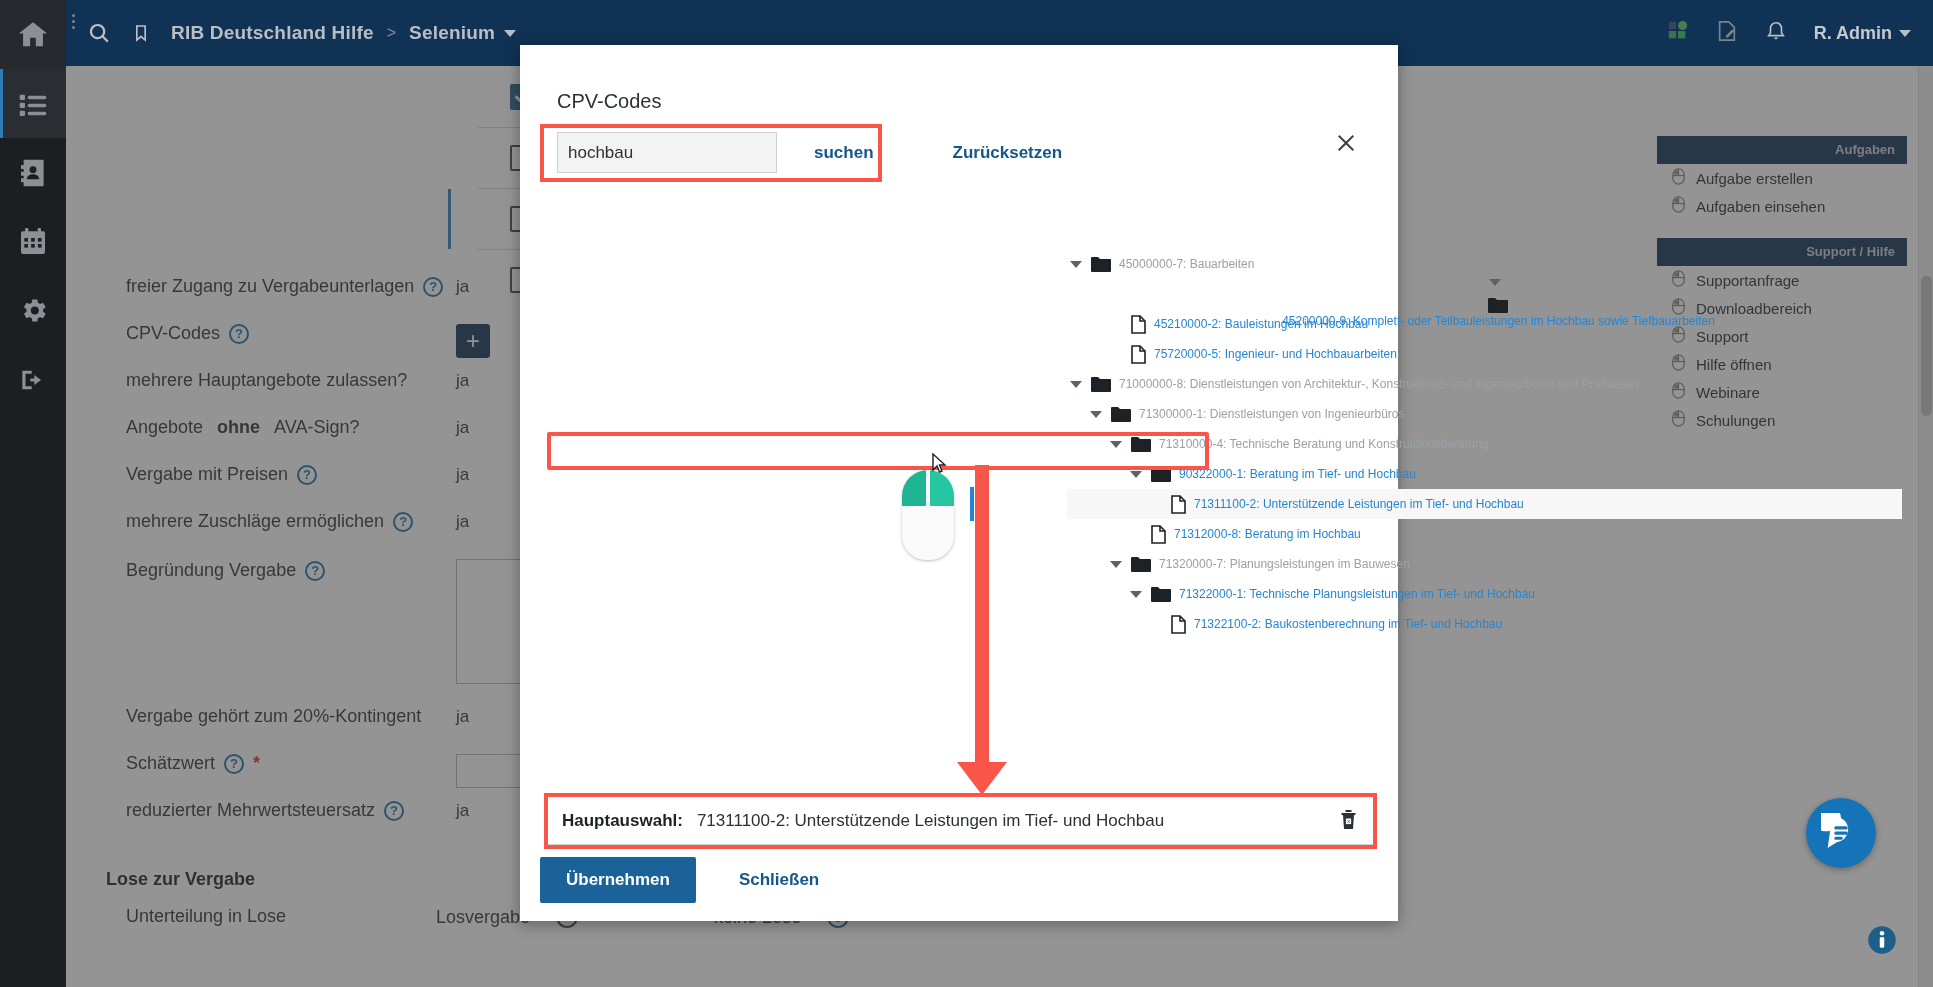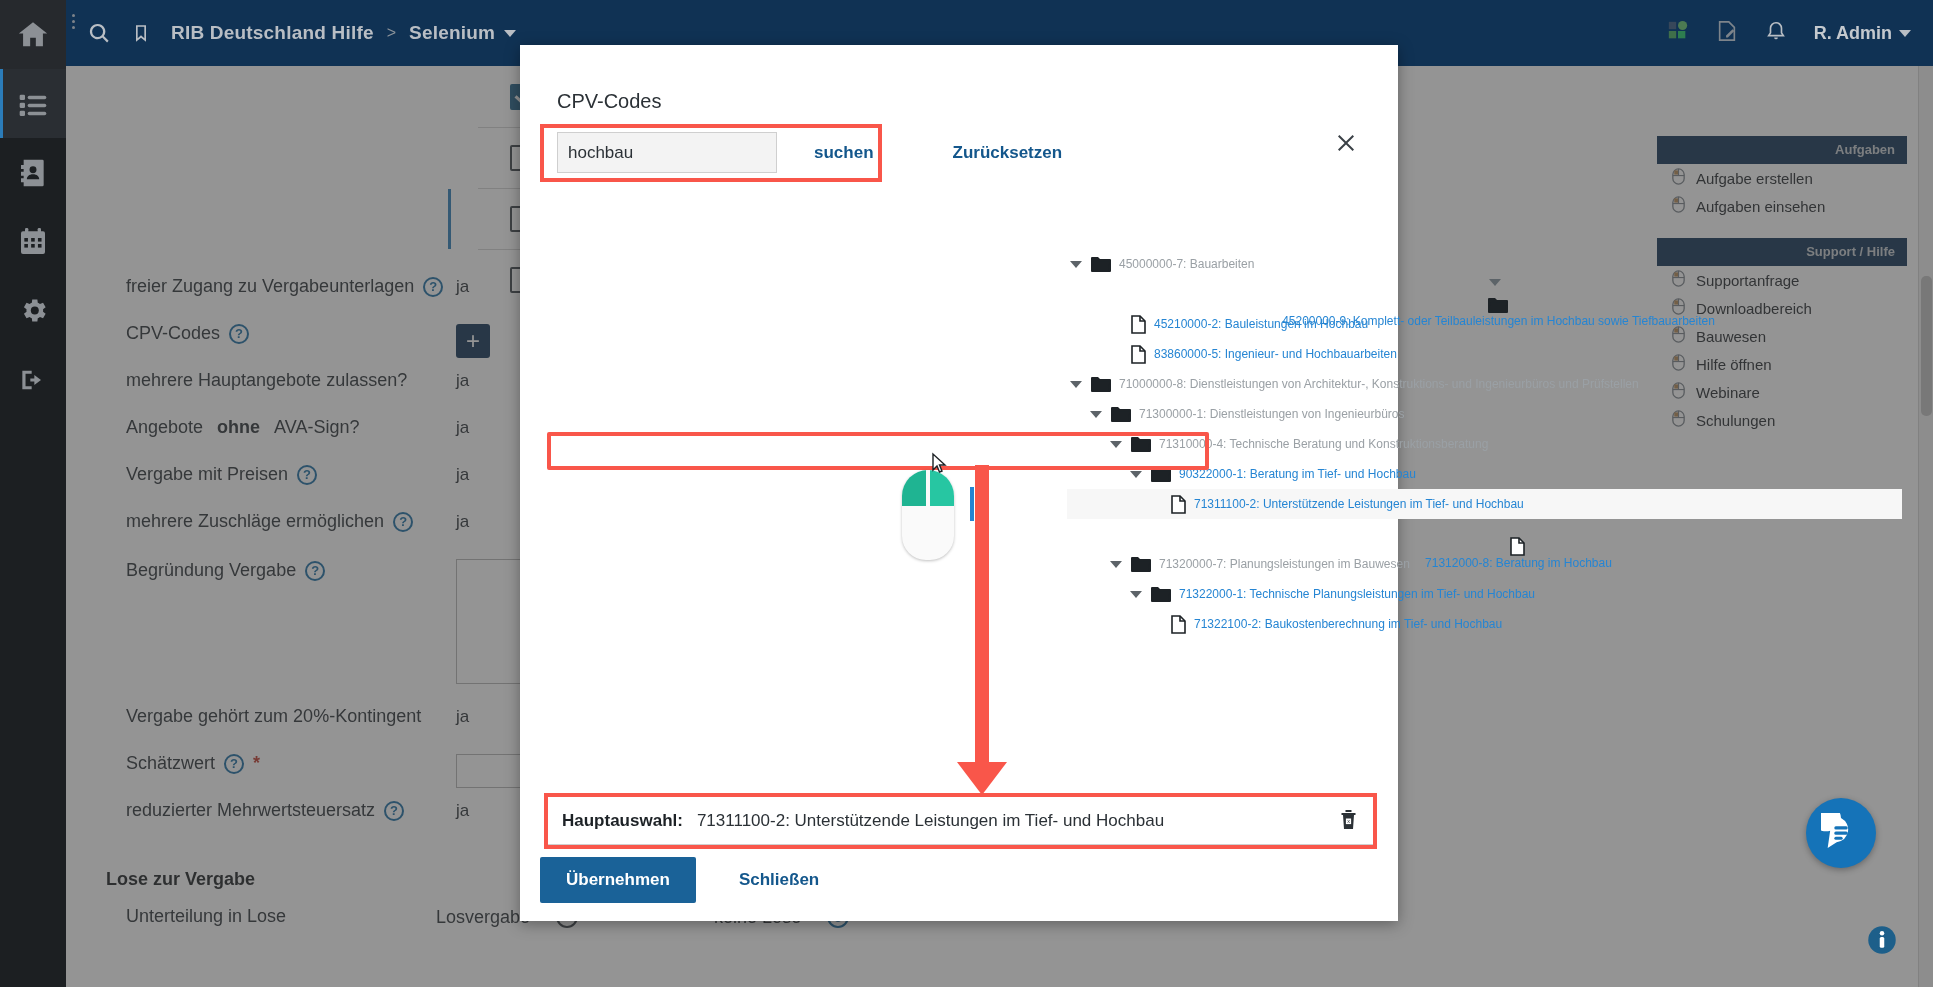--- a/index.html
+++ b/index.html
@@ -436,21 +436,21 @@
             </svg></span>
         <span>Downloadbereich</span>
       </div>
       <div class="rp-item">
         <span class="mouse-ico"><svg width="15" height="17" viewBox="0 0 14 18">
               <rect x="1" y="1" width="12" height="16" rx="6" fill="none" stroke="#7d848b" stroke-width="1.4"></rect>
               <rect x="2.5" y="2.5" width="4" height="4.5" fill="#b78a55"></rect>
               <line x1="7" y1="1" x2="7" y2="8" stroke="#7d848b" stroke-width="1.2"></line>
               <line x1="1" y1="8" x2="13" y2="8" stroke="#7d848b" stroke-width="1.2"></line>
             </svg></span>
-        <span>Bauwesen</span>
+        <span>Support</span>
       </div>
       <div class="rp-item">
         <span class="mouse-ico"><svg width="15" height="17" viewBox="0 0 14 18">
               <rect x="1" y="1" width="12" height="16" rx="6" fill="none" stroke="#7d848b" stroke-width="1.4"></rect>
               <rect x="2.5" y="2.5" width="4" height="4.5" fill="#b78a55"></rect>
               <line x1="7" y1="1" x2="7" y2="8" stroke="#7d848b" stroke-width="1.2"></line>
               <line x1="1" y1="8" x2="13" y2="8" stroke="#7d848b" stroke-width="1.2"></line>
             </svg></span>
         <span>Hilfe öffnen</span>
       </div>
@@ -547,21 +547,21 @@
           <span class="tlabel blue">45210000-2: Bauleistungen im Hochbau</span>
         </div>
         <div class="tnode" style="padding-left: 40px;">
           <span class="tw"></span>
           <span class="ico-file" style="margin-left: 6px;">
             <svg width="15" height="19" viewBox="0 0 15 19">
               <path d="M1 1h8l5 5v12H1z" fill="#fff" stroke="#1d2226" stroke-width="1.6"></path>
               <path d="M9 1v5h5" fill="none" stroke="#1d2226" stroke-width="1.6"></path>
             </svg>
           </span>
-          <span class="tlabel blue">83860000-5: Ingenieur- und Hochbauarbeiten</span>
+          <span class="tlabel blue">75720000-5: Ingenieur- und Hochbauarbeiten</span>
         </div>
         <div class="tnode" style="padding-left: 0px;">
           <span class="tw">
             <span class="tri"></span>
           </span>
           <span class="ico-folder" style="margin-left: 6px;">
             <svg width="20" height="17" viewBox="0 0 20 17">
               <path d="M0 2a1 1 0 0 1 1-1h6l2 2h10a1 1 0 0 1 1 1v11a1 1 0 0 1-1 1H1a1 1 0 0 1-1-1z" fill="#1d2226"></path>
               <path d="M2.5 5.5h16L17 15H1z" fill="#1d2226"></path>
             </svg>
@@ -607,21 +607,21 @@
         <div class="tnode selected" style="padding-left: 80px;">
           <span class="tw"></span>
           <span class="ico-file" style="margin-left: 6px;">
             <svg width="15" height="19" viewBox="0 0 15 19">
               <path d="M1 1h8l5 5v12H1z" fill="#fff" stroke="#1d2226" stroke-width="1.6"></path>
               <path d="M9 1v5h5" fill="none" stroke="#1d2226" stroke-width="1.6"></path>
             </svg>
           </span>
           <span class="tlabel blue">71311100-2: Unterstützende Leistungen im Tief- und Hochbau</span>
         </div>
-        <div class="tnode" style="padding-left: 60px; flex-direction: column;">
+        <div class="tnode" style="padding-left: 60px;">
           <span class="tw"></span>
           <span class="ico-file" style="margin-left: 6px;">
             <svg width="15" height="19" viewBox="0 0 15 19">
               <path d="M1 1h8l5 5v12H1z" fill="#fff" stroke="#1d2226" stroke-width="1.6"></path>
               <path d="M9 1v5h5" fill="none" stroke="#1d2226" stroke-width="1.6"></path>
             </svg>
           </span>
           <span class="tlabel blue">71312000-8: Beratung im Hochbau</span>
         </div>
         <div class="tnode" style="padding-left: 40px;">

